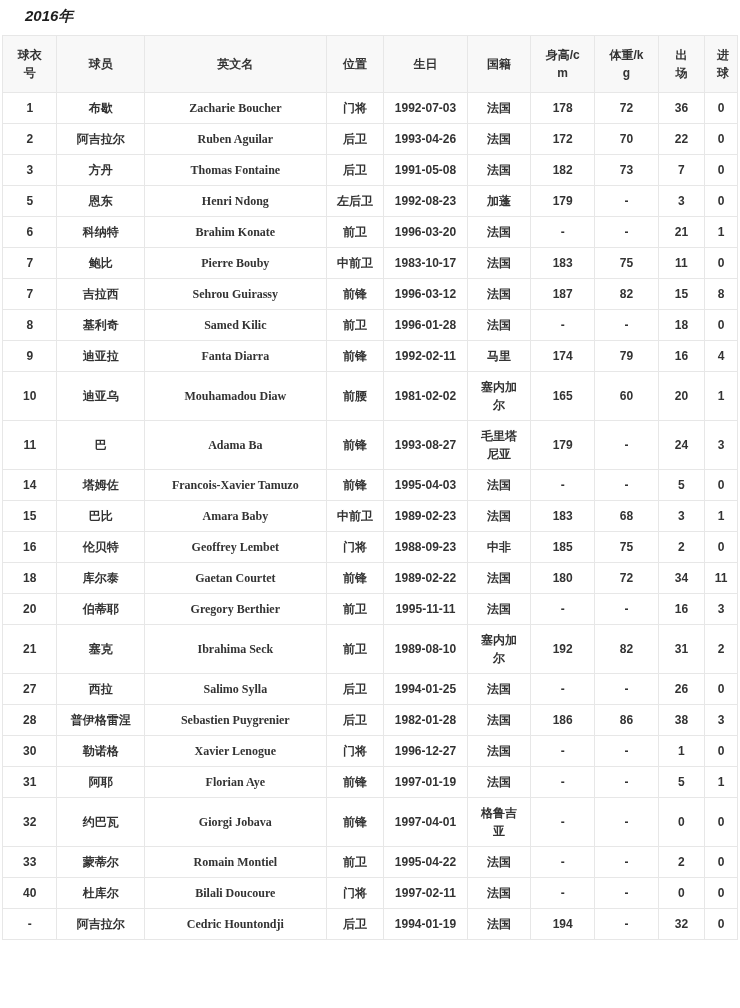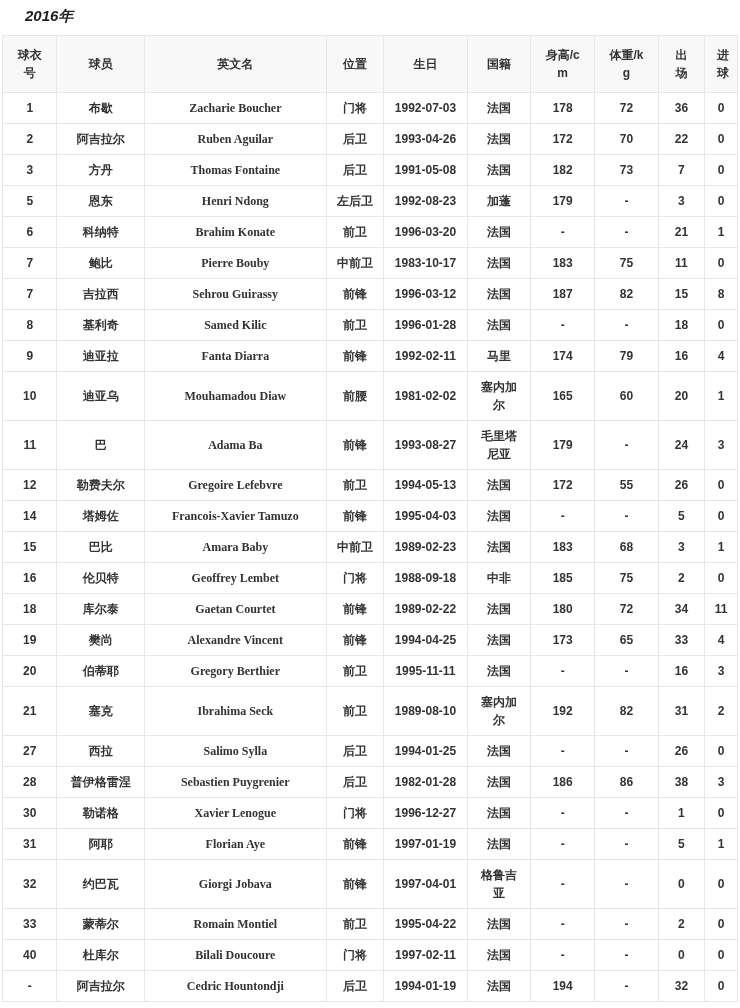--- a/index.html
+++ b/index.html
@@ -209,32 +209,20 @@
         <td class="c2">Adama Ba</td>
         <td class="c3">前锋</td>
         <td class="c4">1993-08-27</td>
         <td class="c5">毛里塔尼亚</td>
         <td class="c6">179</td>
         <td class="c7">-</td>
         <td class="c8">24</td>
         <td class="c9">3</td>
       </tr>
       <tr>
-        <td class="c0">12</td>
-        <td class="c1">勒费夫尔</td>
-        <td class="c2">Gregoire Lefebvre</td>
-        <td class="c3">前卫</td>
-        <td class="c4">1994-05-13</td>
-        <td class="c5">法国</td>
-        <td class="c6">172</td>
-        <td class="c7">55</td>
-        <td class="c8">26</td>
-        <td class="c9">0</td>
-      </tr>
-      <tr>
         <td class="c0">14</td>
         <td class="c1">塔姆佐</td>
         <td class="c2">Francois-Xavier Tamuzo</td>
         <td class="c3">前锋</td>
         <td class="c4">1995-04-03</td>
         <td class="c5">法国</td>
         <td class="c6">-</td>
         <td class="c7">-</td>
         <td class="c8">5</td>
         <td class="c9">0</td>
@@ -249,50 +237,38 @@
         <td class="c6">183</td>
         <td class="c7">68</td>
         <td class="c8">3</td>
         <td class="c9">1</td>
       </tr>
       <tr>
         <td class="c0">16</td>
         <td class="c1">伦贝特</td>
         <td class="c2">Geoffrey Lembet</td>
         <td class="c3">门将</td>
-        <td class="c4">1988-09-18</td>
+        <td class="c4">1988-09-23</td>
         <td class="c5">中非</td>
         <td class="c6">185</td>
         <td class="c7">75</td>
         <td class="c8">2</td>
         <td class="c9">0</td>
       </tr>
       <tr>
         <td class="c0">18</td>
         <td class="c1">库尔泰</td>
         <td class="c2">Gaetan Courtet</td>
         <td class="c3">前锋</td>
         <td class="c4">1989-02-22</td>
         <td class="c5">法国</td>
         <td class="c6">180</td>
         <td class="c7">72</td>
         <td class="c8">34</td>
         <td class="c9">11</td>
-      </tr>
-      <tr>
-        <td class="c0">19</td>
-        <td class="c1">樊尚</td>
-        <td class="c2">Alexandre Vincent</td>
-        <td class="c3">前锋</td>
-        <td class="c4">1994-04-25</td>
-        <td class="c5">法国</td>
-        <td class="c6">173</td>
-        <td class="c7">65</td>
-        <td class="c8">33</td>
-        <td class="c9">4</td>
       </tr>
       <tr>
         <td class="c0">20</td>
         <td class="c1">伯蒂耶</td>
         <td class="c2">Gregory Berthier</td>
         <td class="c3">前卫</td>
         <td class="c4">1995-11-11</td>
         <td class="c5">法国</td>
         <td class="c6">-</td>
         <td class="c7">-</td>

